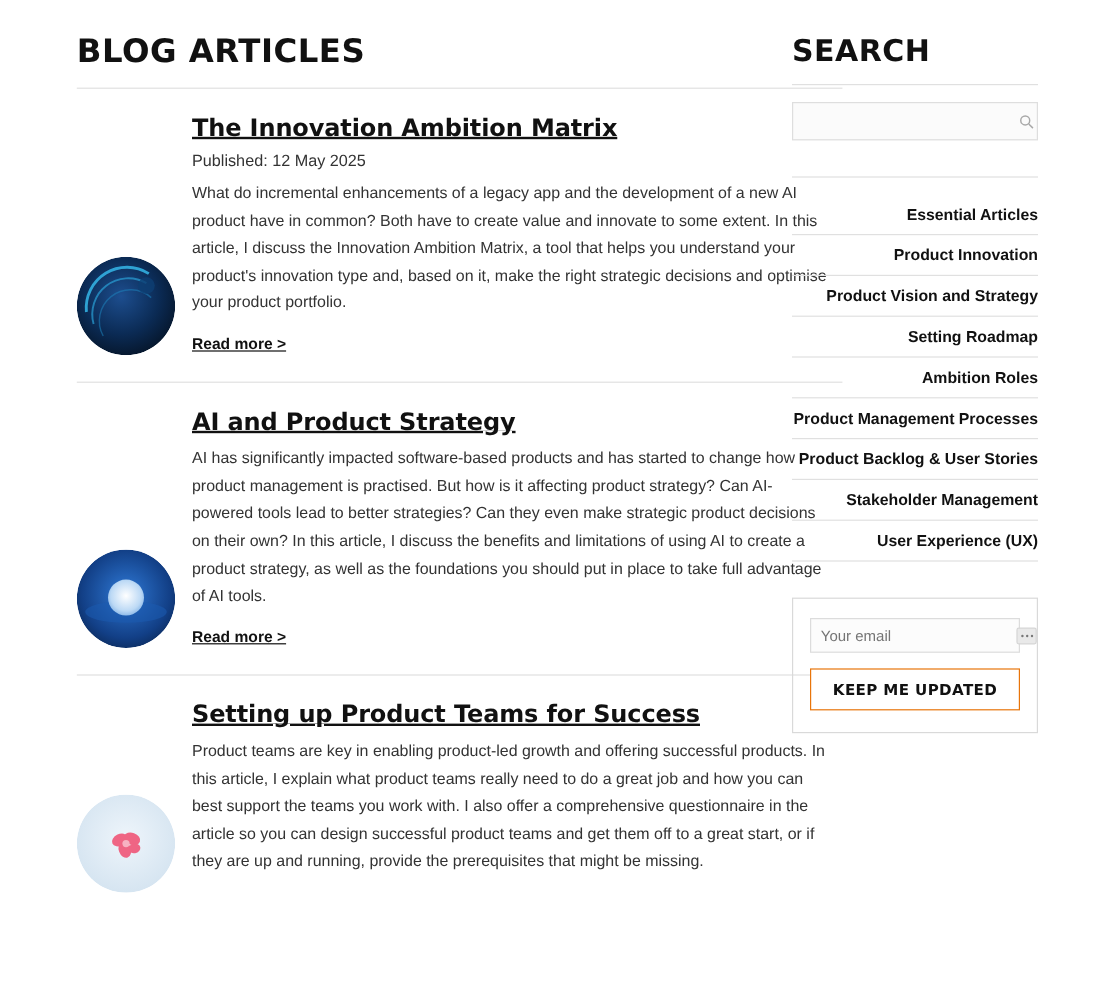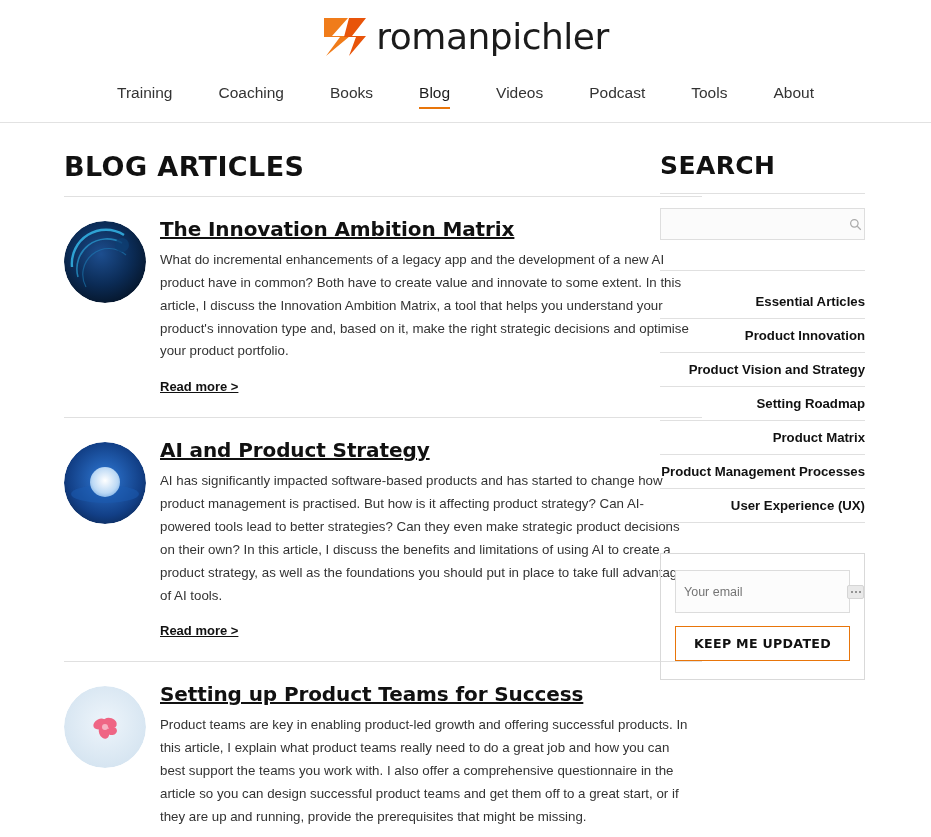--- a/index.html
+++ b/index.html
@@ -79,20 +79,21 @@
     color: #111;
     text-transform: uppercase;
   }
   .rule { height: 1px; background: #e0e0e0; width: 638px; }
 
   .article {
     display: flex;
     padding: 20px 0 22px 0;
     width: 638px;
     border-bottom: 1px solid #e0e0e0;
+    align-items: flex-end;
   }
   .article:last-child { border-bottom: none; }
   .thumb {
     width: 82px; height: 82px; border-radius: 50%;
     flex: none; margin: 4px 14px 0 0;
     overflow: hidden;
   }
   .art-body { flex: 1; padding-top: 0px; }
   .art-title {
     font-family: "DejaVu Sans", sans-serif;
@@ -172,21 +173,21 @@
     font-weight: bold;
     line-height: 1.45;
     color: #111;
     text-transform: uppercase;
     letter-spacing: .2px;
     padding-bottom: 12px;
     border-bottom: 2px solid #e8750a;
     margin-bottom: 14px;
   }
   .cta-input {
-    width: 100%; height: 43px;
+    width: 100%; height: 29px;
     border: 1px solid #dcdcdc;
     background: #fcfcfc;
     display: flex; align-items: center;
     padding: 0 6px;
     margin-bottom: 13px;
   }
   .cta-input input {
     border: none; outline: none; background: transparent;
     flex: 1; font-size: 12.5px; color: #555;
     font-family: "Liberation Sans", sans-serif;
@@ -210,39 +211,20 @@
     padding: 9px 0;
     text-transform: uppercase;
     cursor: pointer;
   }
 </style>
 </head>
 <body>
 
 <div class="page">
 
-  <div class="header">
-    <div class="logo-row">
-      <svg class="logo-mark" viewBox="0 0 46 42">
-        <polygon points="2,2 26,2 10,20 28,20 4,40 18,21 2,21" fill="#f07c1a"></polygon>
-        <polygon points="27,2 44,2 30,20 44,20 27,40 34,21 22,21" fill="#e8540a"></polygon>
-      </svg>
-      <span class="logo-text">romanpichler</span>
-    </div>
-    <div class="nav">
-      <a href="#">Training</a>
-      <a href="#">Coaching</a>
-      <a href="#">Books</a>
-      <a href="#" class="active">Blog</a>
-      <a href="#">Videos</a>
-      <a href="#">Podcast</a>
-      <a href="#">Tools</a>
-      <a href="#">About</a>
-    </div>
-  </div>
 
   <div class="content">
 
     <div class="main">
       <h1 class="page-title">BLOG ARTICLES</h1>
       <div class="rule"></div>
 
       <div class="article">
         <div class="thumb">
           <svg viewBox="0 0 82 82" width="82" height="82">
@@ -255,20 +237,23 @@
             </defs>
             <circle cx="41" cy="41" r="41" fill="url(#g1)"></circle>
             <path d="M8 46 A34 34 0 0 1 60 14" stroke="#35b6e8" stroke-width="2.4" fill="none" opacity=".85"></path>
             <path d="M14 56 A30 30 0 0 1 58 22" stroke="#2aa0d6" stroke-width="1.6" fill="none" opacity=".7"></path>
             <path d="M22 66 A26 26 0 0 1 62 34" stroke="#1d82bb" stroke-width="1.2" fill="none" opacity=".55"></path>
             <circle cx="58" cy="24" r="7" fill="#0e3f73" opacity=".8"></circle>
           </svg>
         </div>
         <div class="art-body">
           <a href="#" class="art-title">The Innovation Ambition Matrix</a>
+          <div class="art-meta">
+            <span>Published: 12 May 2025</span>
+          </div>
           <p class="art-excerpt">What do incremental enhancements of a legacy app and the development of a new AI product have in common? Both have to create value and innovate to some extent. In this article, I discuss the Innovation Ambition Matrix, a tool that helps you understand your product's innovation type and, based on it, make the right strategic decisions and optimise your product portfolio.</p>
           <a href="#" class="read-more">Read more &gt;</a>
         </div>
       </div>
 
       <div class="article">
         <div class="thumb">
           <svg viewBox="0 0 82 82" width="82" height="82">
             <defs>
               <radialGradient id="g2" cx="50%" cy="45%" r="75%">
@@ -331,22 +316,24 @@
           <line x1="10.2" y1="10.2" x2="14.5" y2="14.5" stroke="#666" stroke-width="1.5"></line>
         </svg>
       </div>
 
       <div class="side-rule"></div>
 
       <div class="topic">Essential Articles</div>
       <div class="topic">Product Innovation</div>
       <div class="topic">Product Vision and Strategy</div>
       <div class="topic">Setting Roadmap</div>
-      <div class="topic">Product Matrix</div>
+      <div class="topic">Ambition Roles</div>
       <div class="topic">Product Management Processes</div>
+      <div class="topic">Product Backlog &amp; User Stories</div>
+      <div class="topic">Stakeholder Management</div>
       <div class="topic">User Experience (UX)</div>
 
       <div class="cta">
         <div class="cta-input">
           <input type="text" placeholder="Your email" style="">
           <span class="dots">
               <i></i>
               <i></i>
               <i></i>
             </span>

